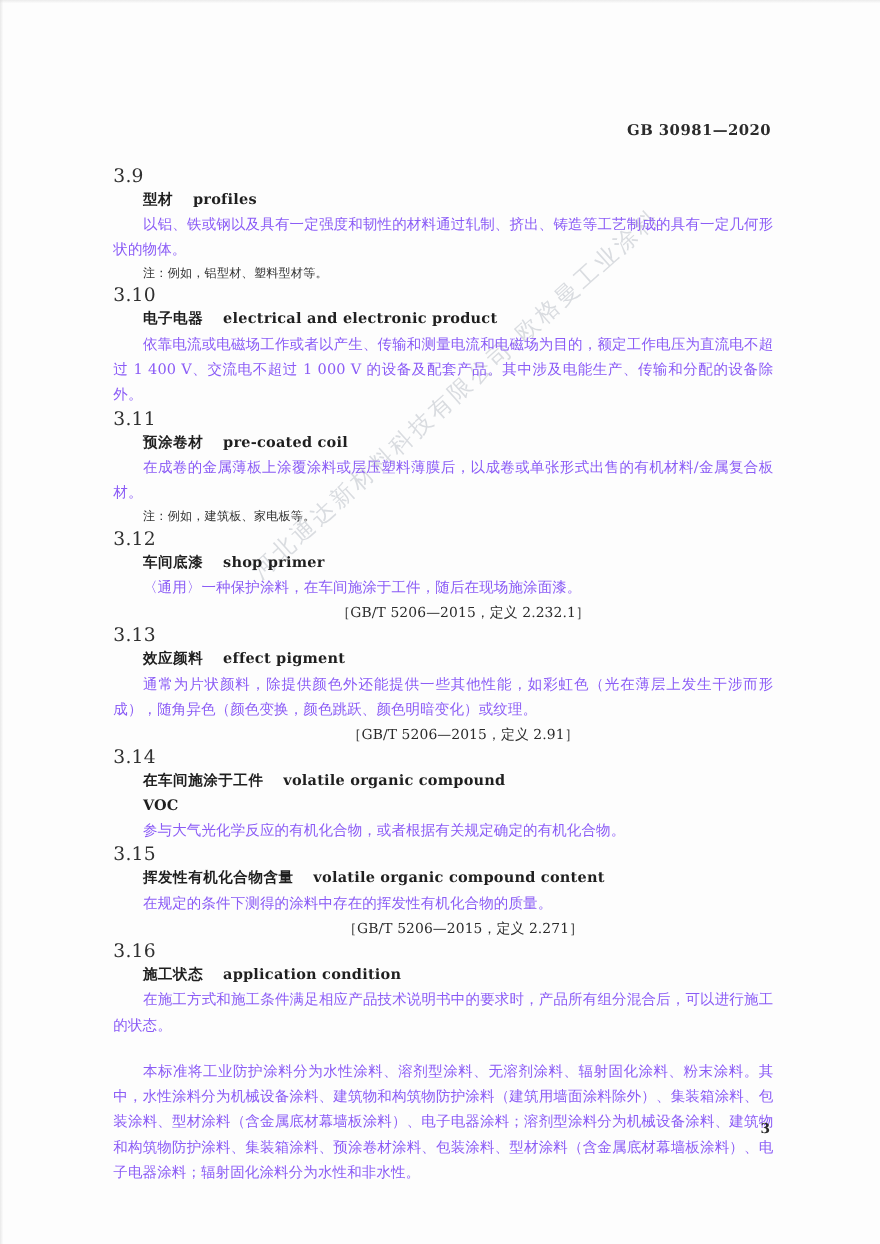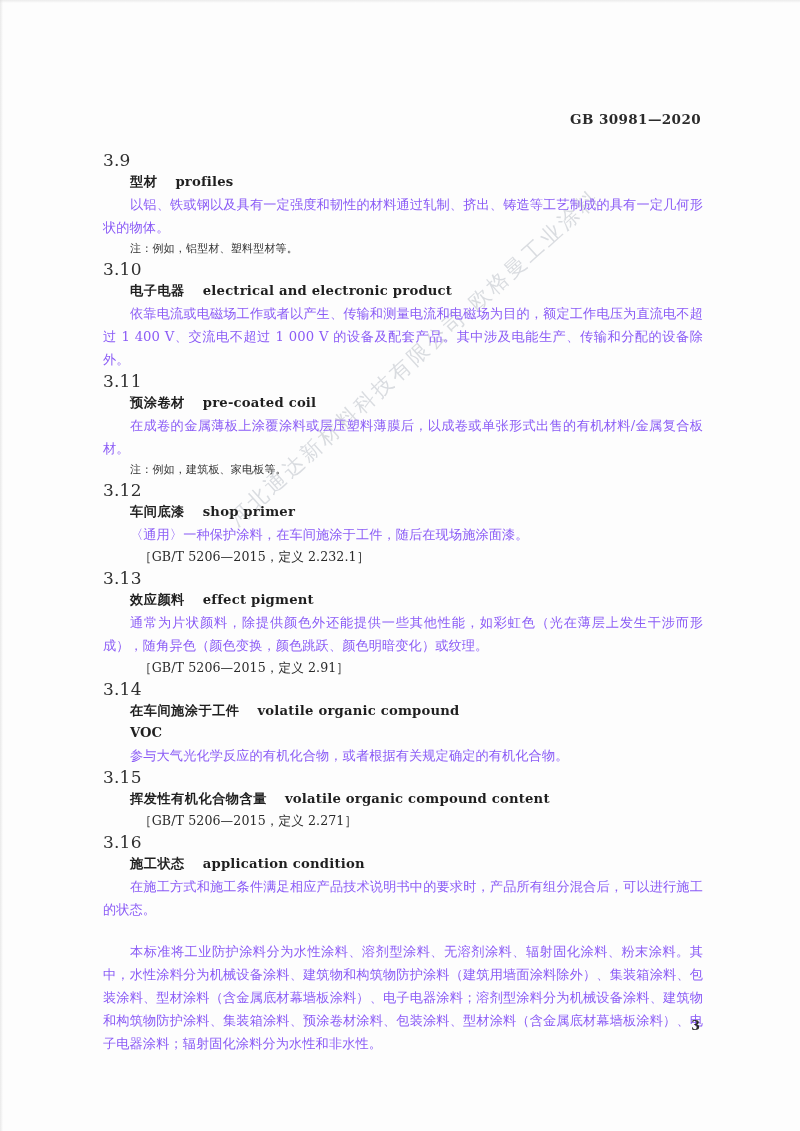--- a/index.html
+++ b/index.html
@@ -109,20 +109,21 @@
     line-height: 20px;
     color: #333;
     letter-spacing: .2px;
   }
   .ref {
     margin-left: 36px;
     font-size: 12.6px;
     line-height: 22px;
     color: #2a2a2a;
     letter-spacing: .1px;
+    text-align: center;
   }
   .section-head {
     margin-top: 26px;
     font-size: 13.6px;
     font-weight: bold;
     font-family: "DejaVu Sans", "Liberation Sans", sans-serif;
     color: #1c1c1c;
     letter-spacing: .5px;
   }
   .section-head .sec-no {
@@ -206,20 +207,21 @@
       </div>
       <div class="abbr-line">VOC</div>
       <div class="body-text">参与大气光化学反应的有机化合物，或者根据有关规定确定的有机化合物。</div>
     </div>
 
     <div>
       <div class="clause-num">3.15</div>
       <div class="term-line">
         <span class="term-cn">挥发性有机化合物含量</span><span class="term-en">volatile organic compound content</span>
       </div>
+      <div class="body-text">在规定的条件下测得的涂料中存在的挥发性有机化合物的质量。</div>
       <div class="ref">［GB/T 5206—2015，定义 2.271］</div>
     </div>
 
     <div>
       <div class="clause-num">3.16</div>
       <div class="term-line">
         <span class="term-cn">施工状态</span><span class="term-en">application condition</span>
       </div>
       <div class="body-text">在施工方式和施工条件满足相应产品技术说明书中的要求时，产品所有组分混合后，可以进行施工的状态。</div>
     </div>

